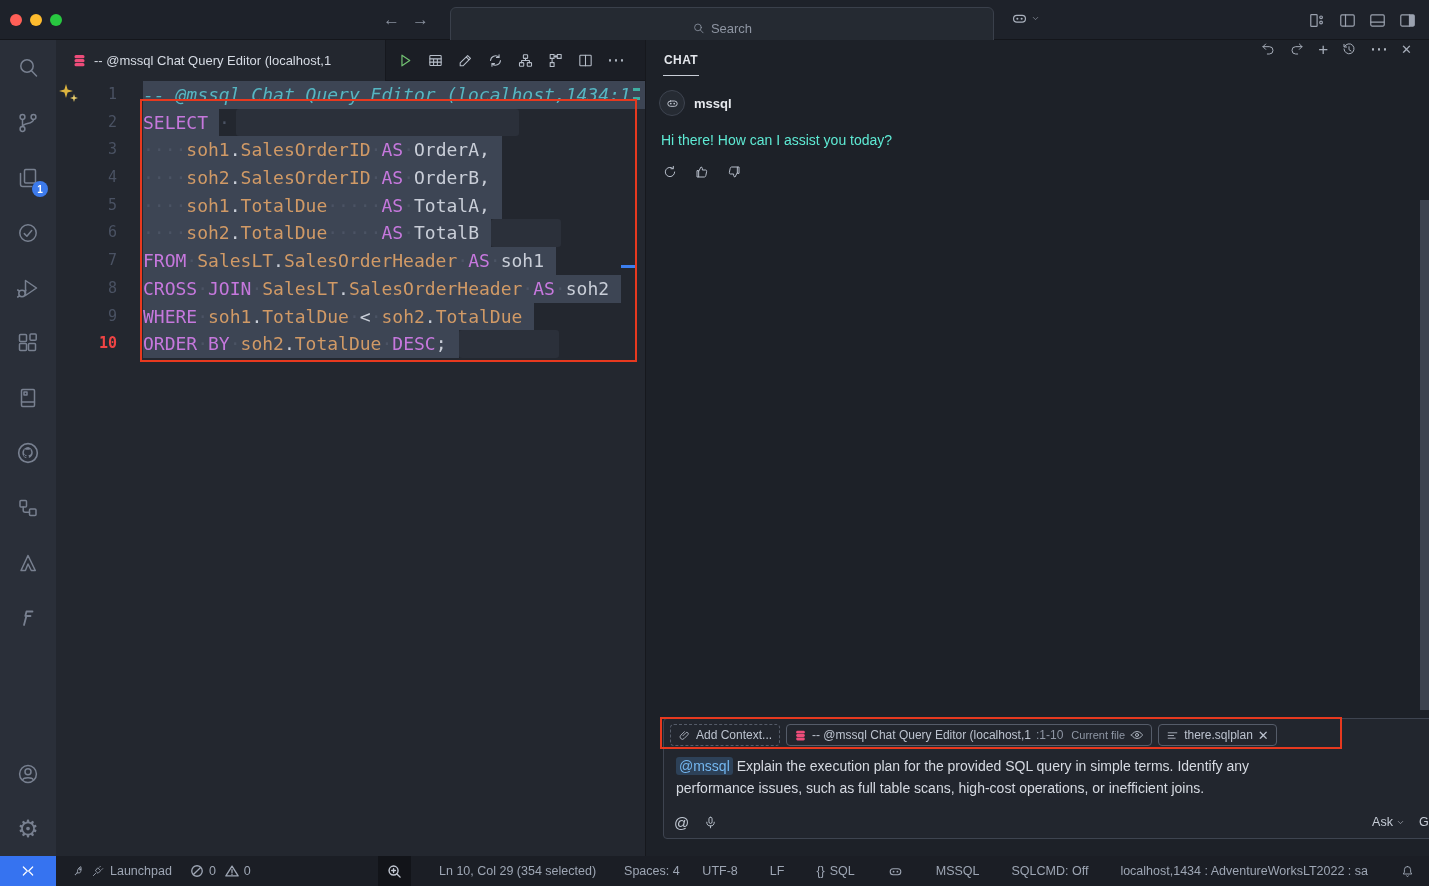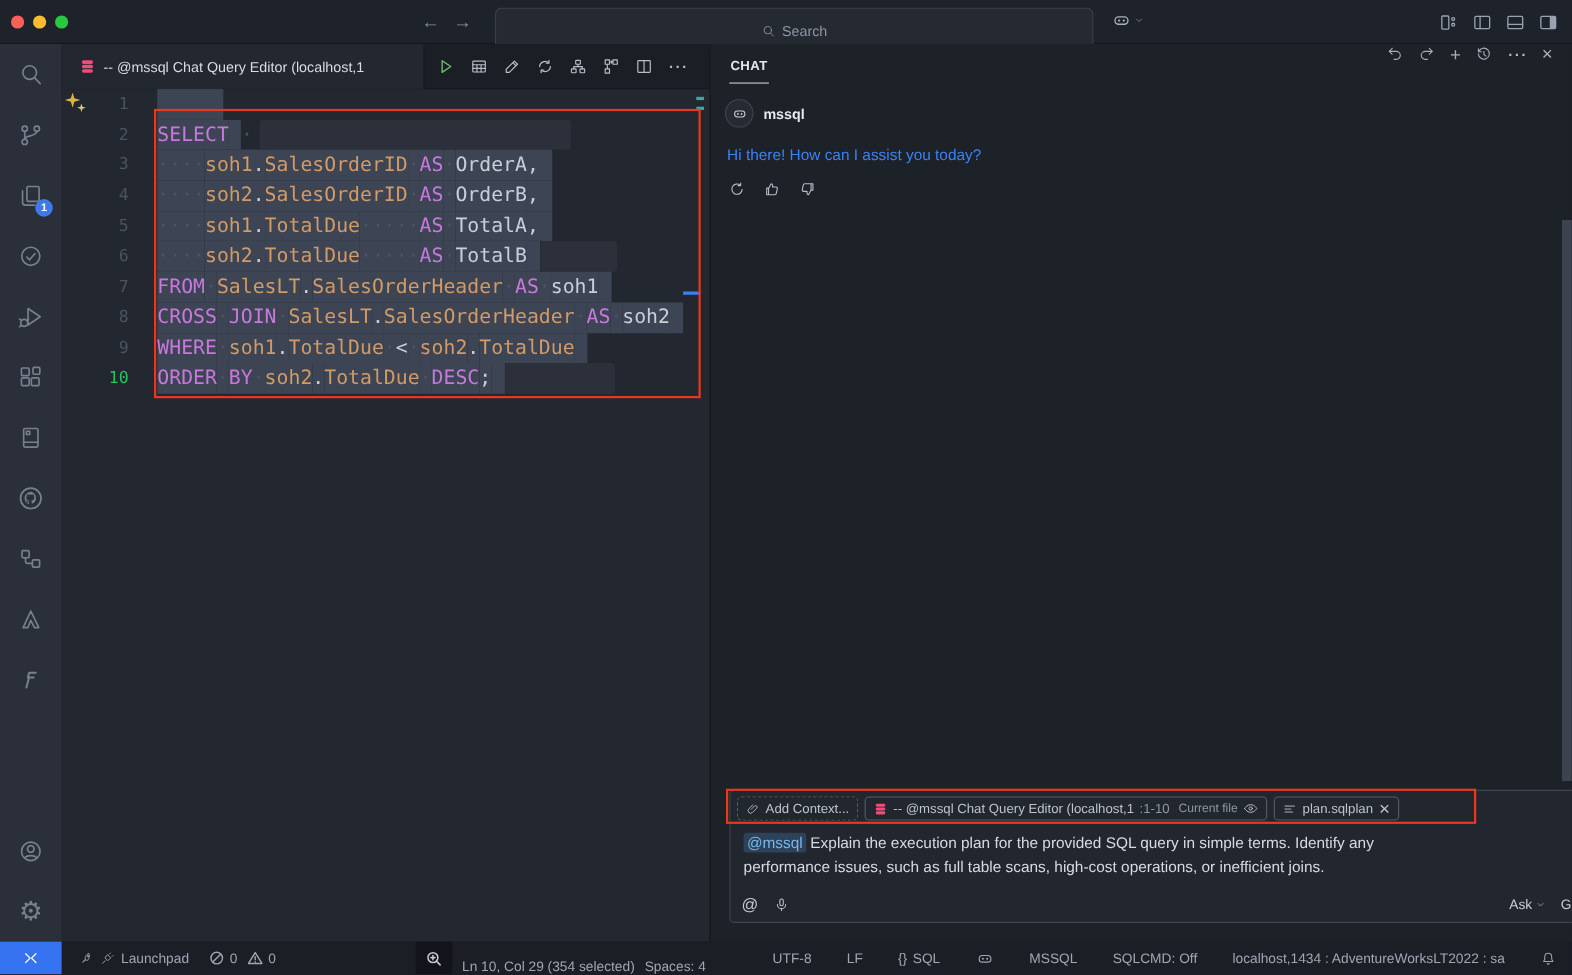--- a/index.html
+++ b/index.html
@@ -40,21 +40,21 @@
   .tab { width:330px; background:#23272f; display:flex; align-items:center; gap:7px; padding:0 10px 0 16px;
     border-right:1px solid #16181e; margin-bottom:-1px; overflow:hidden; flex:none; }
   .tab-title { color:#d6dbe4; font-size:13px; white-space:nowrap; overflow:hidden; }
   .ed-actions { display:flex; align-items:center; gap:13px; margin-left:auto; padding-right:20px; color:#b7bec9; }
   .ellipsis-glyph { font-size:18px; color:#b7bec9; line-height:1; }
 
   .editor-body { position:absolute; left:0; top:41px; width:100%; height:775px; overflow:hidden;
     font-family:"DejaVu Sans Mono", monospace; }
   .code-row { display:flex; height:27.7px; line-height:27.7px; white-space:pre; }
   .ln { width:62px; flex:none; text-align:right; padding-right:1px; color:#4a5263; font-size:15px; }
-  .ln.active { color:#22c55e; }
+  .ln.active { color:#ef4444;font-weight:bold; }
   .code-text { margin-left:25px; font-size:18px; }
   .code-text span { display:inline-block; height:27.7px; vertical-align:top; }
   .sel { background:#3d4554; }
   .blk { background:#2b303a; border-radius:3px; }
   .cm { color:#56b6c2; font-style:italic; }
   .kw { color:#c678dd; }
   .id { color:#d19a66; }
   .pu { color:#c9ced8; }
   .al { color:#c9ced8; }
   .ws { color:#4b5364; }
@@ -66,21 +66,21 @@
     padding:13px 1px 8px; border-bottom:1.5px solid #c9ced7; cursor:pointer; }
   .ph-actions { margin-left:auto; display:flex; align-items:center; gap:13px; padding-right:17px; color:#a7aeba; }
   .plus-glyph { font-size:17px; line-height:1; }
   .close-glyph, .chip-x { font-size:13px; line-height:1; }
 
   .chat-msg { padding:9px 16px 0 13px; }
   .msg-head { display:flex; align-items:center; gap:9px; }
   .avatar { width:26px; height:26px; border-radius:50%; border:1px solid #3e4450; background:#262b33;
     display:flex; align-items:center; justify-content:center; color:#c6ccd6; }
   .sender { color:#e6e9ee; font-size:13px; font-weight:700; }
-  .msg-text { margin:16px 0 0 2px; color:#3b82f6; font-size:14px; }
+  .msg-text { margin:16px 0 0 2px; color:#5eead4; font-size:14px; }
   .msg-actions { display:flex; gap:10px; margin:13px 0 0 0; color:#b6bdc9; }
   .msg-actions .abtn { width:22px; height:22px; display:flex; align-items:center; justify-content:center; cursor:pointer; }
 
   .chat-scrollbar { position:absolute; right:0; top:160px; width:9px; height:510px; background:#3d434f; }
 
   
   .chat-input { position:absolute; left:17px; top:678px; width:866px; height:121px; background:#22262e;
     border:1px solid #3e4450; border-radius:4px; }
   .chips { display:flex; align-items:center; gap:6px; padding:5px 6px 0 6px; }
   .chip { height:22px; display:flex; align-items:center; gap:5px; padding:0 7px; border:1px solid #555c69;
@@ -97,21 +97,21 @@
   .dd { display:flex; align-items:center; gap:3px; cursor:pointer; padding:2px 4px; }
   .sendgrp { display:flex; align-items:center; gap:2px; cursor:pointer; margin-left:6px; }
 
   
   .statusbar { position:absolute; left:0; bottom:0; width:100%; height:30px; background:#1b1e25;
     display:flex; align-items:center; color:#9ea6b4; font-size:12.5px; }
   .remote { width:56px; height:30px; background:#3673f0; color:#fff; display:flex; align-items:center;
     justify-content:center; flex:none; cursor:pointer; }
   .sb-item { display:flex; align-items:center; gap:5px; cursor:pointer; white-space:nowrap; }
   .sb-left { display:flex; align-items:center; gap:18px; padding-left:16px;justify-content:space-between; }
-  .sb-mid { position:absolute; left:378px; display:flex; align-items:flex-end; gap:9px; }
+  .sb-mid { position:absolute; left:378px; display:flex; align-items:center; gap:28px; }
   .zoombox { width:33px; height:30px; background:#121419; display:flex; align-items:center; justify-content:center; color:#c3c9d4; }
   .sb-right { margin-left:auto; display:flex; align-items:center; gap:32px; padding-right:14px; }
 
   
   .annot { position:absolute; border:2px solid #e7391f; z-index:40; pointer-events:none; }
   .cursor-dash { position:absolute; left:621px; top:265px; width:16px; height:3px; background:#3c7ff0; z-index:30; }
   .ovr-mark { position:absolute; left:633px; width:7px; height:3px; background:#3fbfae; opacity:.85; z-index:30; }
   .sparkle { position:absolute; left:59px; top:84px; z-index:30; }
 </style>
 </head>
@@ -297,21 +297,21 @@
             </svg>
           <svg class="ic" width="17" height="17" viewBox="0 0 24 24">
               <rect x="4" y="4.5" width="16" height="15" rx="1"></rect>
               <path d="M12 4.5v15"></path>
             </svg>
           <span class="ellipsis-glyph">⋯</span>
         </div>
       </div>
       <div class="editor-body">
         <div>
-            <div class="code-row"><div class="ln">1</div><div class="code-text"><span class="sel" style="width: 60px;"></span></div></div>
+            <div class="code-row"><div class="ln">1</div><div class="code-text"><span class="cm sel">-- @mssql Chat Query Editor (localhost,1434:1</span><span class="sel" style="width: 60px;"></span></div></div>
             <div class="code-row"><div class="ln">2</div><div class="code-text"><span class="kw sel">SELECT</span><span class="sel" style="width: 11px;"></span><span class="ws">·</span><span style="width: 6px;"></span><span class="blk" style="width: 283px;"></span></div></div>
             <div class="code-row"><div class="ln">3</div><div class="code-text"><span class="ws sel">····</span><span class="id sel">soh1</span><span class="pu sel">.</span><span class="id sel">SalesOrderID</span><span class="ws sel">·</span><span class="kw sel">AS</span><span class="ws sel">·</span><span class="al sel">OrderA</span><span class="pu sel">,</span><span class="sel" style="width: 12px;"></span></div></div>
             <div class="code-row"><div class="ln">4</div><div class="code-text"><span class="ws sel">····</span><span class="id sel">soh2</span><span class="pu sel">.</span><span class="id sel">SalesOrderID</span><span class="ws sel">·</span><span class="kw sel">AS</span><span class="ws sel">·</span><span class="al sel">OrderB</span><span class="pu sel">,</span><span class="sel" style="width: 12px;"></span></div></div>
             <div class="code-row"><div class="ln">5</div><div class="code-text"><span class="ws sel">····</span><span class="id sel">soh1</span><span class="pu sel">.</span><span class="id sel">TotalDue</span><span class="ws sel">·····</span><span class="kw sel">AS</span><span class="ws sel">·</span><span class="al sel">TotalA</span><span class="pu sel">,</span><span class="sel" style="width: 12px;"></span></div></div>
             <div class="code-row"><div class="ln">6</div><div class="code-text"><span class="ws sel">····</span><span class="id sel">soh2</span><span class="pu sel">.</span><span class="id sel">TotalDue</span><span class="ws sel">·····</span><span class="kw sel">AS</span><span class="ws sel">·</span><span class="al sel">TotalB</span><span class="sel" style="width: 12px;"></span><span class="blk" style="width: 70px;"></span></div></div>
             <div class="code-row"><div class="ln">7</div><div class="code-text"><span class="kw sel">FROM</span><span class="ws sel">·</span><span class="id sel">SalesLT</span><span class="pu sel">.</span><span class="id sel">SalesOrderHeader</span><span class="ws sel">·</span><span class="kw sel">AS</span><span class="ws sel">·</span><span class="al sel">soh1</span><span class="sel" style="width: 12px;"></span></div></div>
             <div class="code-row"><div class="ln">8</div><div class="code-text"><span class="kw sel">CROSS</span><span class="ws sel">·</span><span class="kw sel">JOIN</span><span class="ws sel">·</span><span class="id sel">SalesLT</span><span class="pu sel">.</span><span class="id sel">SalesOrderHeader</span><span class="ws sel">·</span><span class="kw sel">AS</span><span class="ws sel">·</span><span class="al sel">soh2</span><span class="sel" style="width: 12px;"></span></div></div>
             <div class="code-row"><div class="ln">9</div><div class="code-text"><span class="kw sel">WHERE</span><span class="ws sel">·</span><span class="id sel">soh1</span><span class="pu sel">.</span><span class="id sel">TotalDue</span><span class="ws sel">·</span><span class="pu sel">&lt;</span><span class="ws sel">·</span><span class="id sel">soh2</span><span class="pu sel">.</span><span class="id sel">TotalDue</span><span class="sel" style="width: 12px;"></span></div></div>
             <div class="code-row"><div class="ln active">10</div><div class="code-text"><span class="kw sel">ORDER</span><span class="ws sel">·</span><span class="kw sel">BY</span><span class="ws sel">·</span><span class="id sel">soh2</span><span class="pu sel">.</span><span class="id sel">TotalDue</span><span class="ws sel">·</span><span class="kw sel">DESC</span><span class="pu sel">;</span><span class="sel" style="width: 12px;"></span><span class="blk" style="width: 100px;"></span></div></div>
           </div>
@@ -395,21 +395,21 @@
             <span class="meta">Current file</span>
             <svg class="ic" width="14" height="14" viewBox="0 0 24 24">
                 <path d="M2.5 12s3.5-6 9.5-6 9.5 6 9.5 6-3.5 6-9.5 6-9.5-6-9.5-6z"></path>
                 <circle cx="12" cy="12" r="2.6"></circle>
               </svg>
           </div>
           <div class="chip">
             <svg class="ic" width="13" height="13" viewBox="0 0 24 24">
                 <path d="M4 7h16M4 12h10M4 17h13"></path>
               </svg>
-            <span>plan.sqlplan</span>
+            <span>there.sqlplan</span>
             <span class="chip-x">✕</span>
           </div>
         </div>
         <div class="chat-input-text">
           <span class="mention">@mssql</span>
           <span>Explain the execution plan for the provided SQL query in simple terms. Identify any performance issues, such as full table scans, high-cost operations, or inefficient joins.</span>
         </div>
         <div class="ci-bottom">
           <div class="ci-left">
             <span class="at-glyph">@</span>

